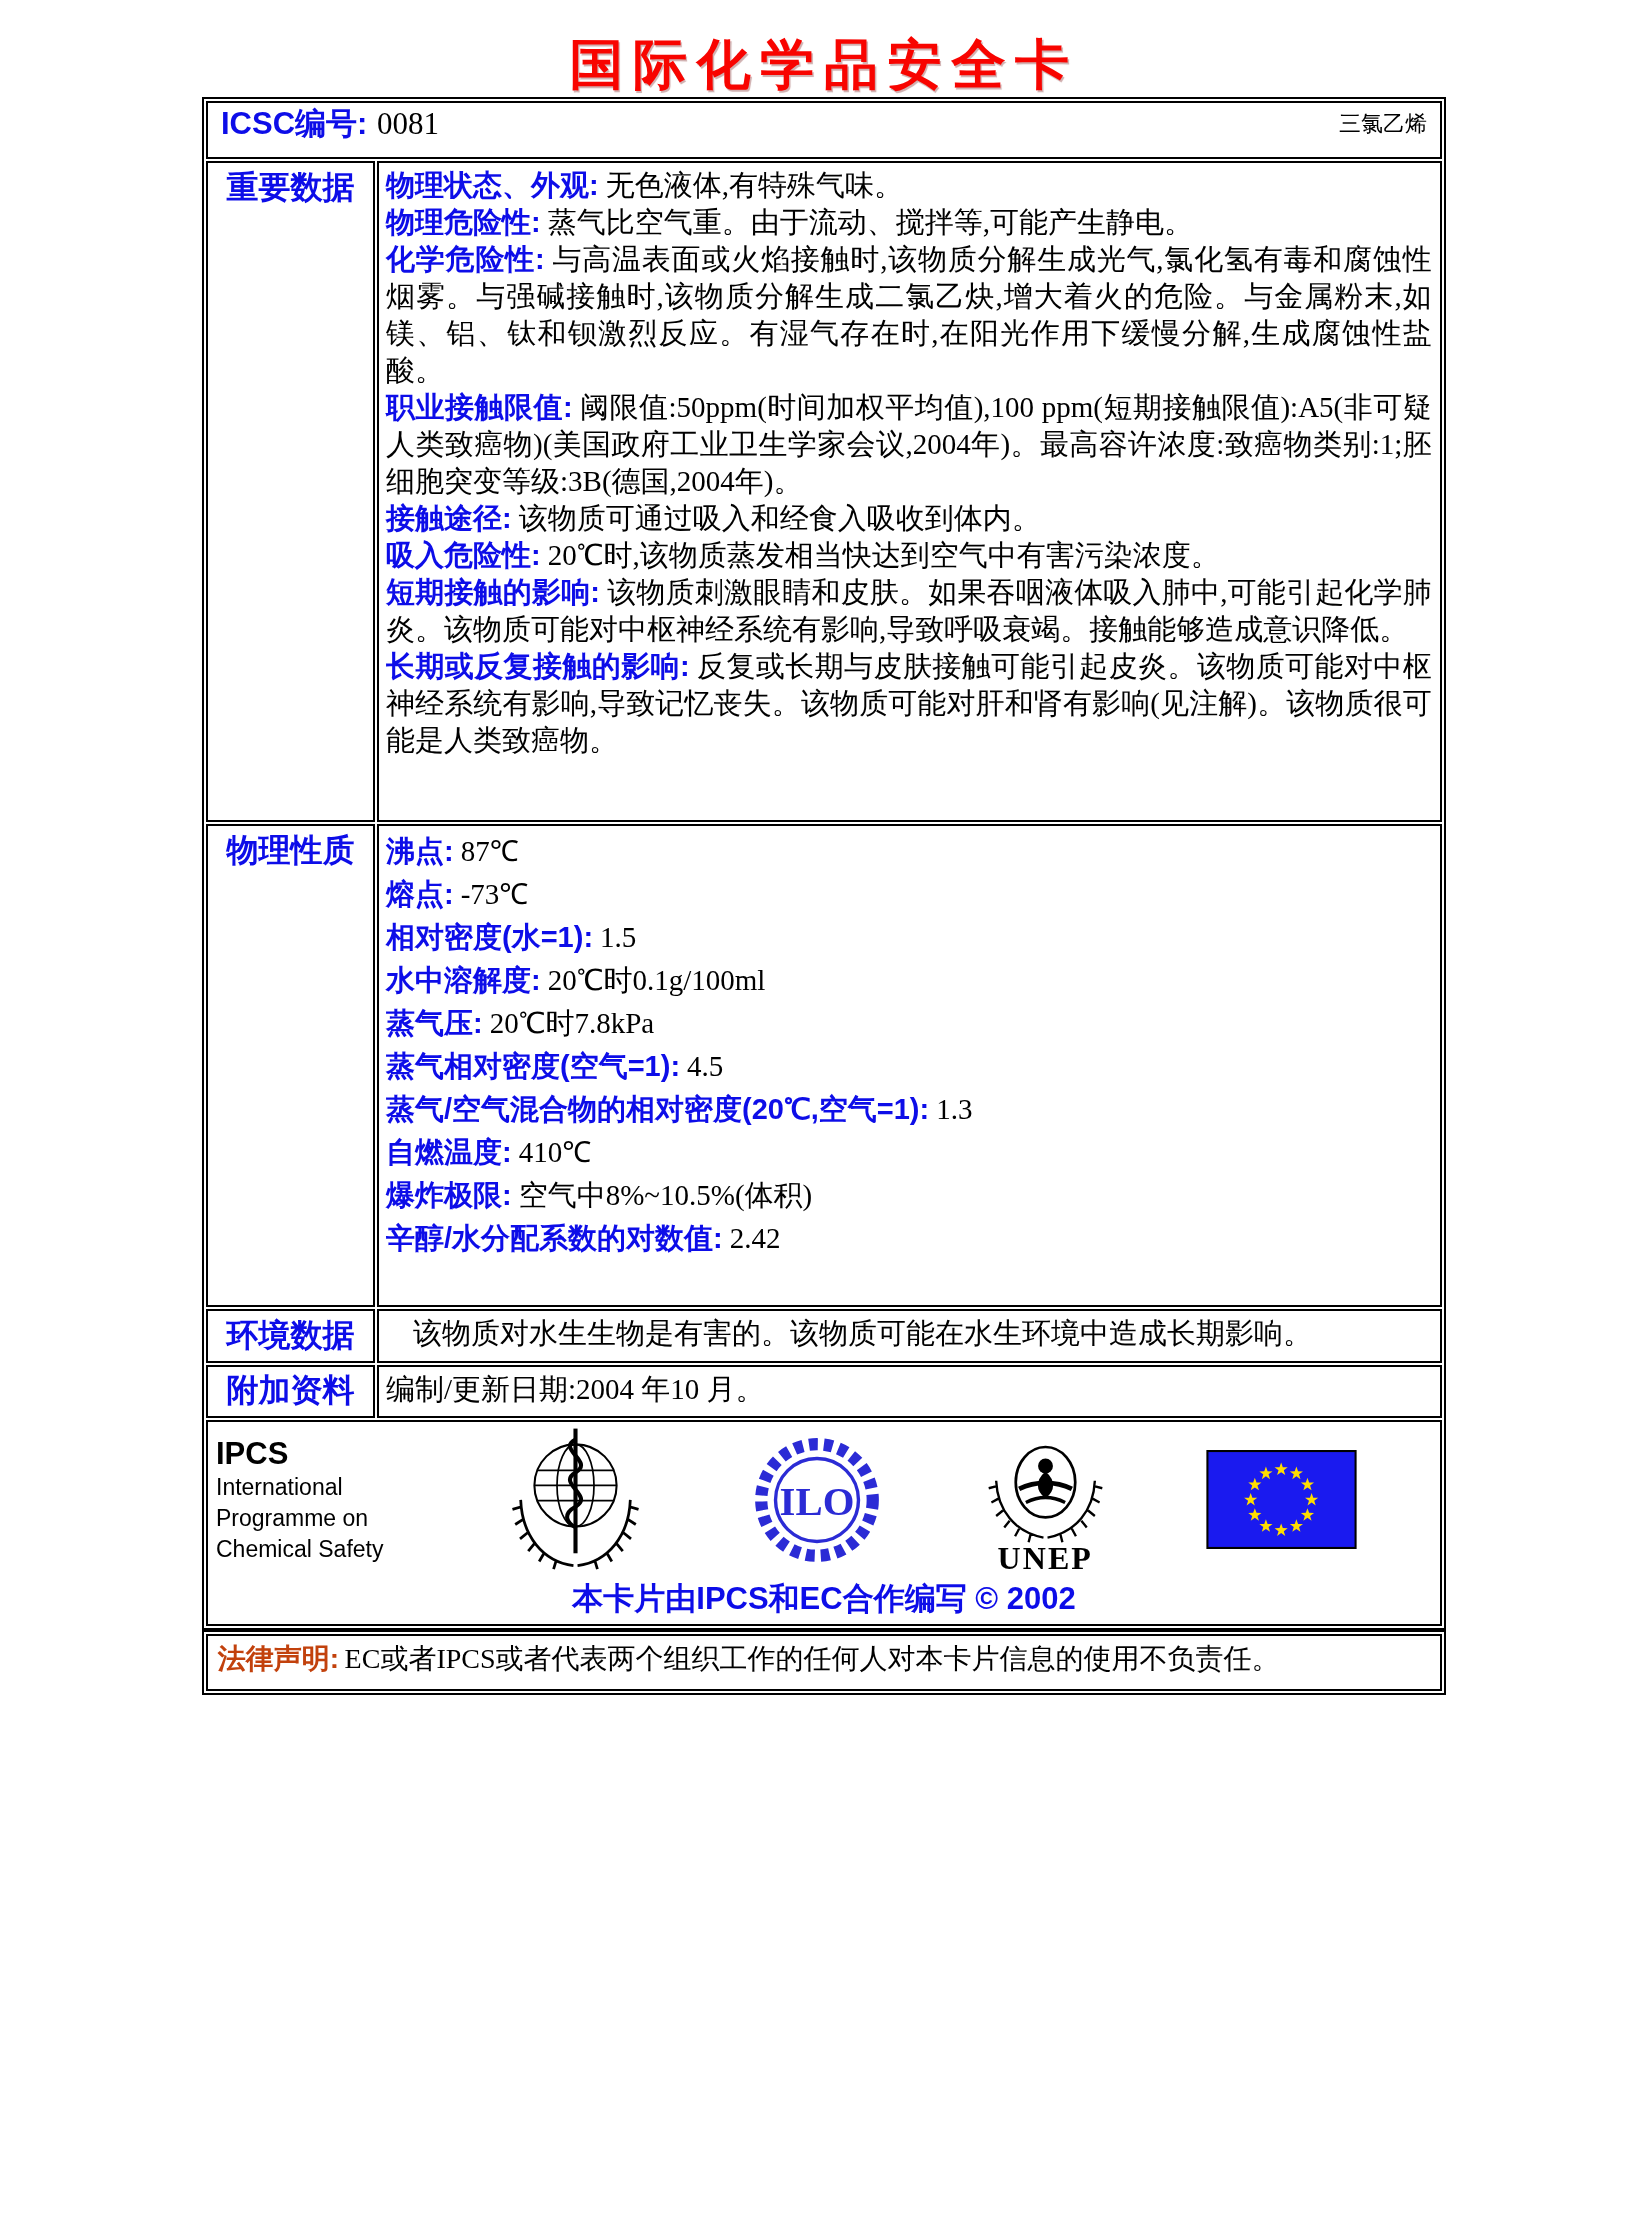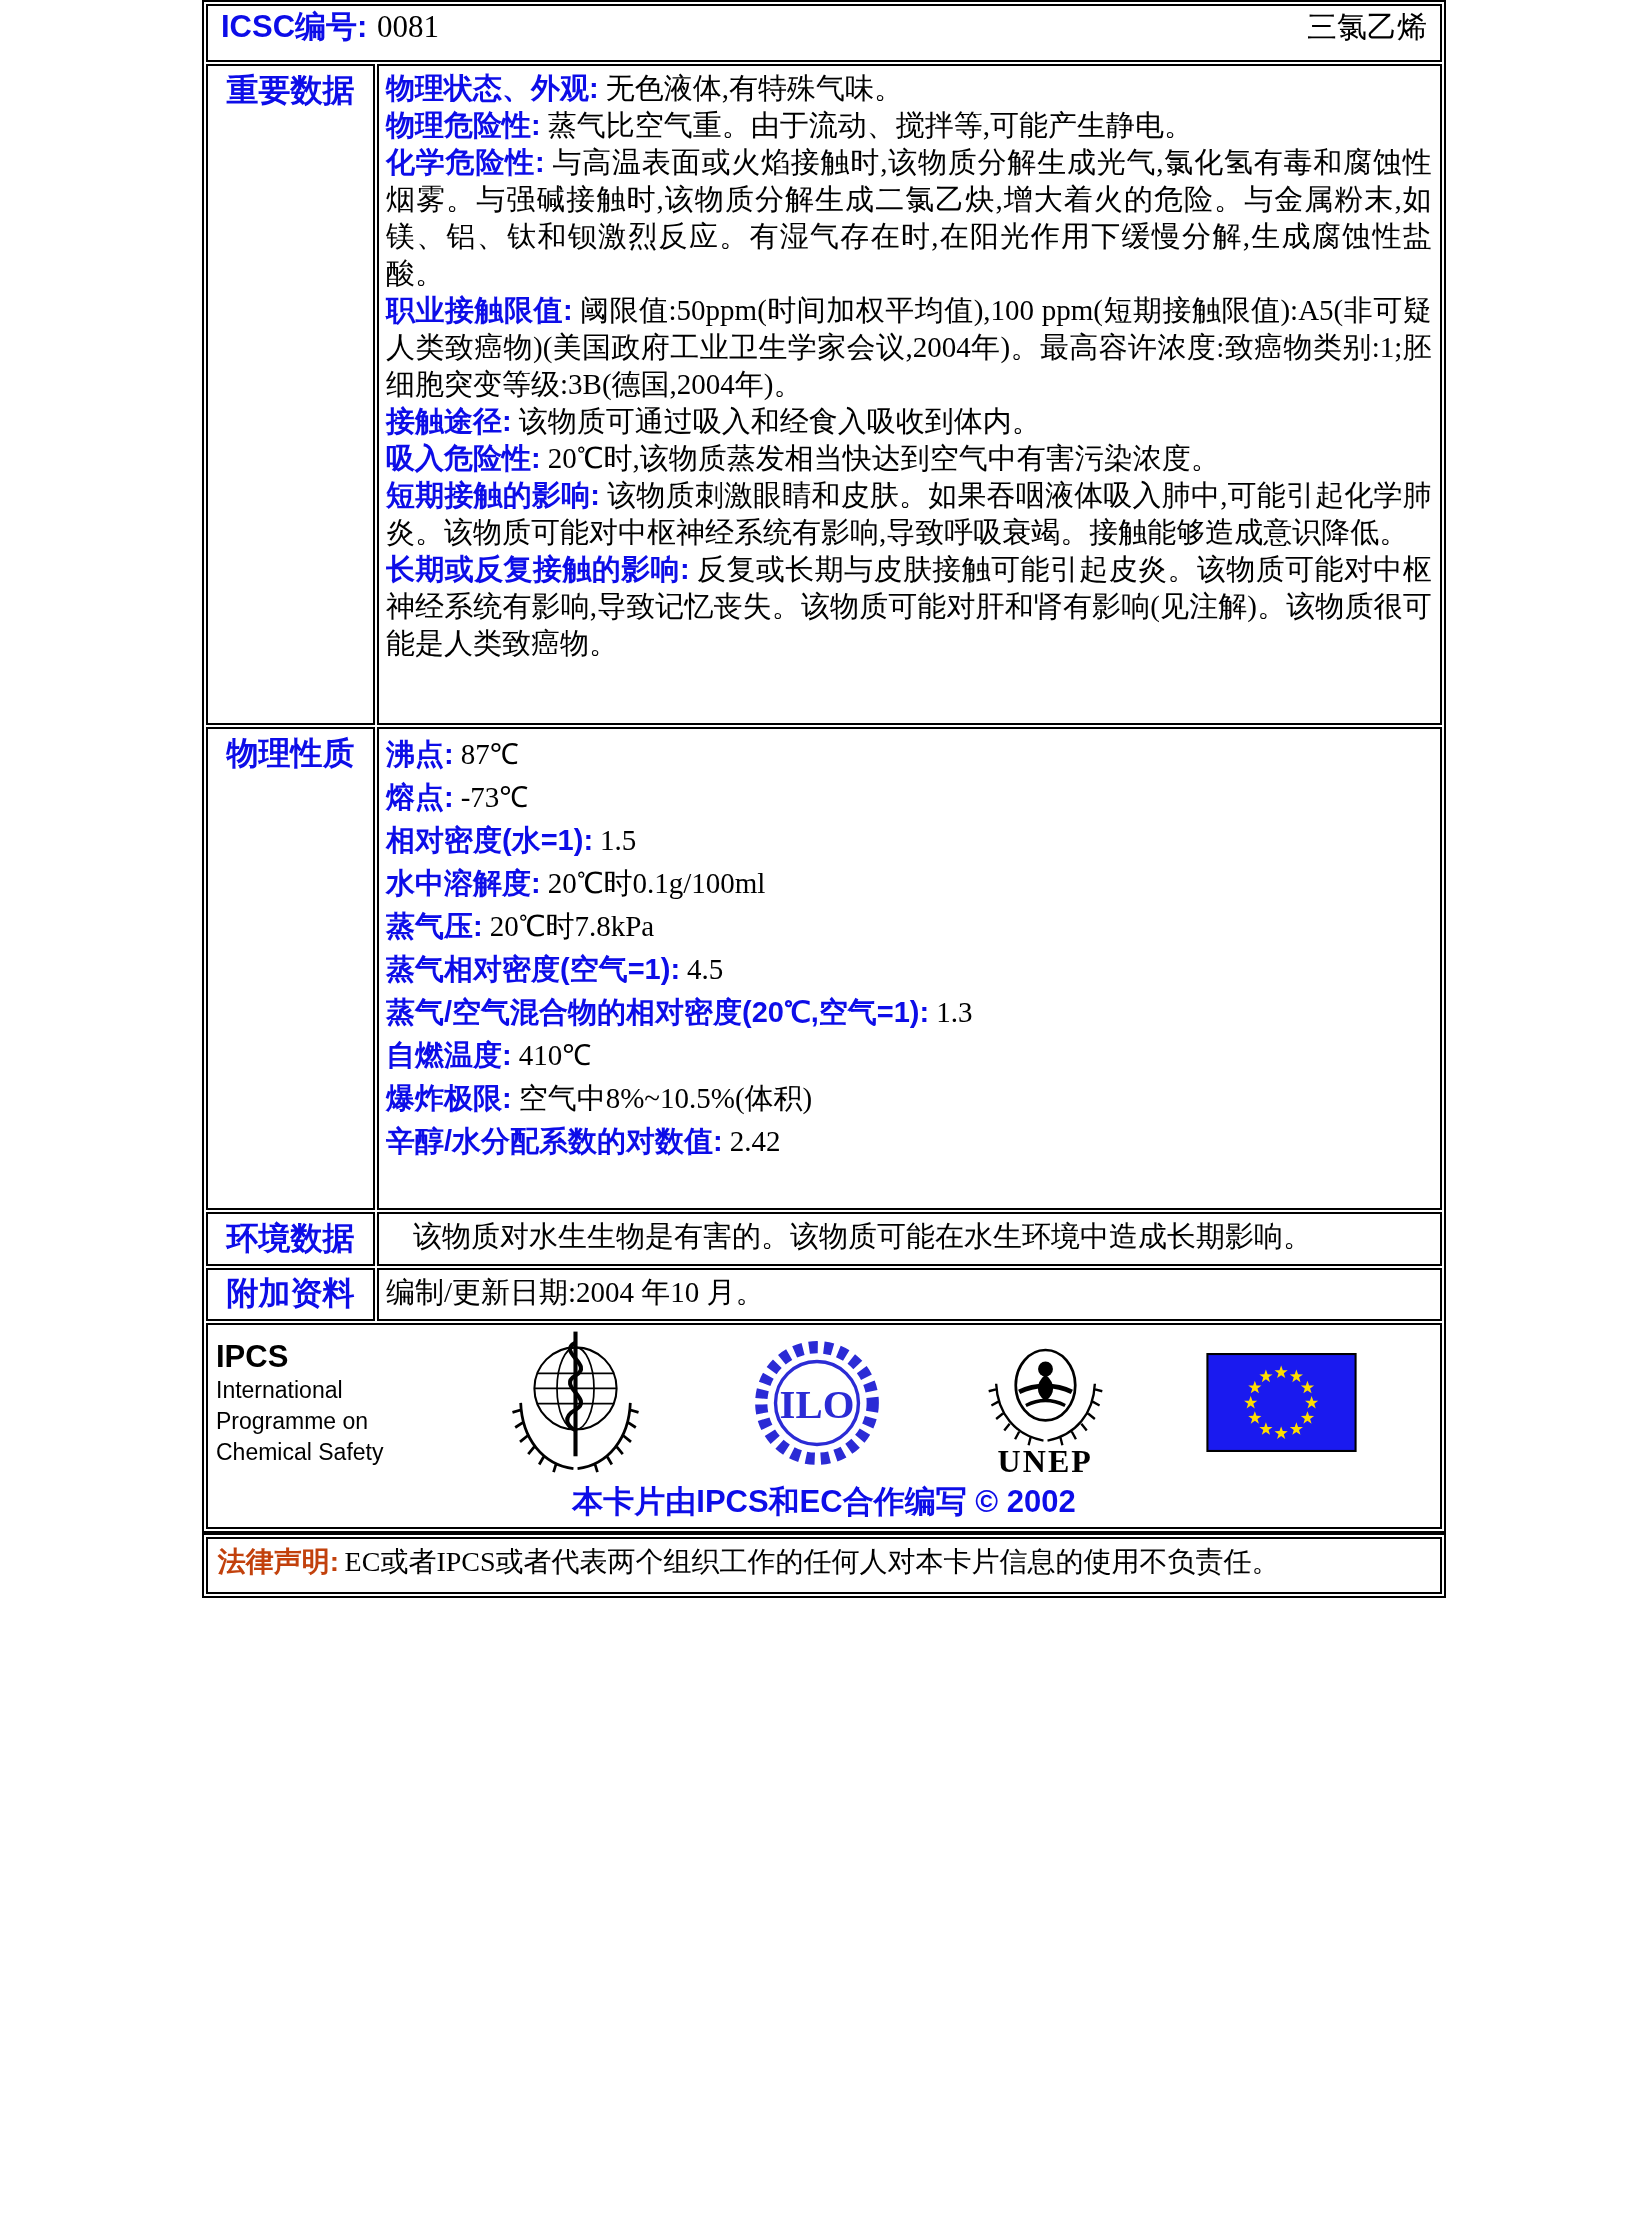--- a/index.html
+++ b/index.html
@@ -39,21 +39,21 @@
   }
   
   td.hdr-cell{height:58px;vertical-align:middle;padding:0 13px;}
   .hdr-flex{display:flex;justify-content:space-between;align-items:center;}
   .hdr-left{font-size:31px;}
   .blue-label{
     font-family:"Liberation Sans",sans-serif;font-weight:bold;
     color:var(--accent_blue);
   }
   .hdr-num{font-family:"Liberation Serif",serif;color:#000;margin-left:9.7px;}
-  .hdr-right{font-size:30px;color:#000;text-align:center;}
+  .hdr-right{font-size:22px;color:#000;text-align:center;}
   
   td.content-cell{padding:4.2px 8.3px 4.2px 7px;}
   .para{
     margin:0;font-size:29px;line-height:37px;color:#000;
     text-align:justify;text-justify:inter-character;
   }
   .prop{margin:0;font-size:29px;line-height:43px;color:#000;}
   .plabel{
     font-family:"Liberation Sans",sans-serif;font-weight:bold;
     color:var(--accent_blue);margin-right:7px;
@@ -97,20 +97,21 @@
   .ilo-stroke{stroke:var(--ilo_blue);}
   .ilo-text{fill:var(--ilo_blue);}
   .eu-bg{fill:var(--eu_blue);stroke:#000;stroke-width:3;}
   .eu-star{fill:var(--star_yellow);}
 </style>
 </head>
 <body>
 
 <div class="page">
 
+  <h1 class="page-title">国际化学品安全卡</h1>
 
   <div class="card">
 
     <table class="frame">
       <colgroup>
           <col style="width:169px">
           <col>
         </colgroup>
 
       <tbody>

